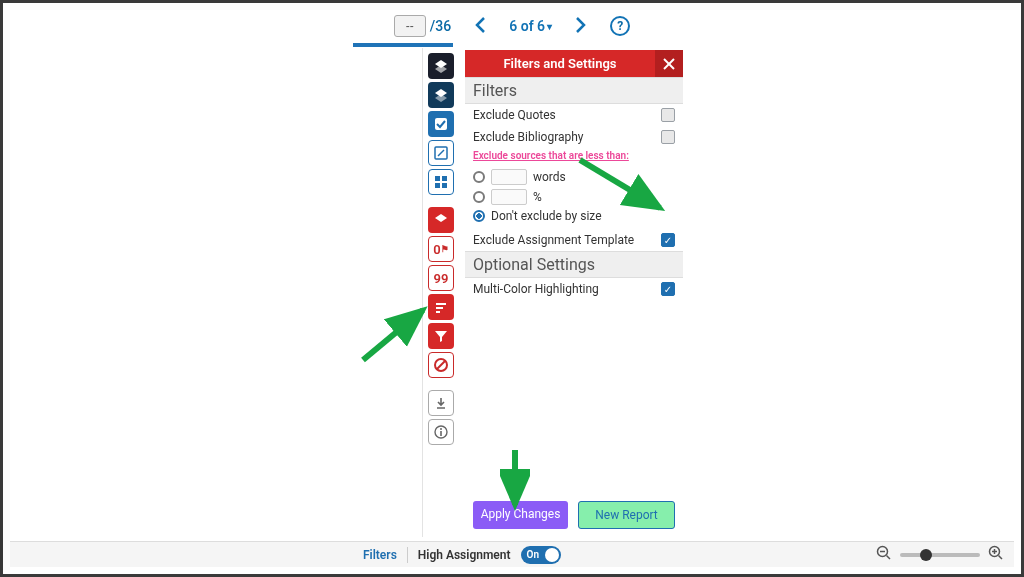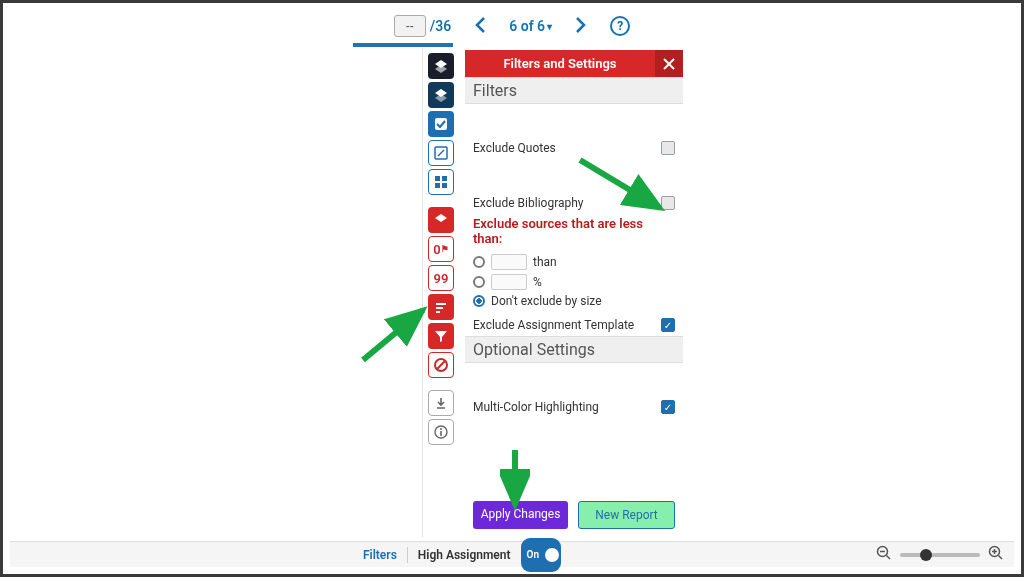--- a/index.html
+++ b/index.html
@@ -34,41 +34,41 @@
   .tb-red-outline { border:1px solid #c92a2a; color:#c92a2a; background:#fff; }
   .tb-gray-outline { border:1px solid #aaa; color:#666; background:#fff; }
   .tb-num { font-size:13px; font-weight:600; }
 
   
   .panel { position:absolute; top:40px; left:455px; width:218px; background:#fff; }
   .panel-header { display:flex; }
   .panel-title { flex:1; background:#d62828; color:#fff; font-size:13px; font-weight:600; text-align:center; padding:6px 0; }
   .panel-close { width:28px; background:#b31f1f; color:#fff; display:flex; align-items:center; justify-content:center; cursor:pointer; font-size:16px; }
   .section-label { background:#efefef; color:#555; font-size:16px; padding:3px 8px; border-top:1px solid #ddd; border-bottom:1px solid #ddd; }
-  .row { display:flex; align-items:center; justify-content:space-between; padding:4px 8px; font-size:12px; color:#333;margin-top:33px; }
+  .row { display:flex; align-items:center; justify-content:space-between; padding:4px 8px; font-size:12px; color:#333; }
   .ck { width:14px; height:14px; border:1px solid #9aa0a6; border-radius:2px; background:#e8e8e8; cursor:pointer; }
   .ck.checked { background:#1f6fb0; border-color:#1f6fb0; color:#fff; display:flex; align-items:center; justify-content:center; font-size:10px; }
-  .subhead { font-size:13px; color:#b91c1c; padding:2px 8px 6px; font-weight:600; }
+  .subhead { font-size:10px; color:#ec4899; padding:2px 8px 6px; font-weight:600;text-decoration:underline; }
   .radio-row { display:flex; align-items:center; gap:6px; padding:2px 8px; font-size:12px; color:#333; }
   .radio { width:12px; height:12px; border:2px solid #7a7a7a; border-radius:50%; cursor:pointer; }
   .radio.sel { border-color:#1f6fb0; background: radial-gradient(circle, #1f6fb0 0 45%, #fff 46% 100%); }
   .mini-input { width:36px; height:16px; border:1px solid #ccc; border-radius:2px; background:#fafafa; font-size:11px; padding:0 3px; }
 
   
   .panel-actions { position:absolute; bottom:30px; left:455px; width:218px; display:flex; gap:10px; padding:8px; }
   .btn { flex:1; font-size:12px; padding:6px 0; text-align:center; border-radius:3px; cursor:pointer; }
-  .btn-apply { background:#6d28d9; color:#fff; }
+  .btn-apply { background:#8b5cf6; color:#fff; }
   .btn-new { border:1px solid #1f6fb0; color:#1f6fb0; background:#86efac; }
 
   
   .footer { position:absolute; left:0; right:0; bottom:0; height:26px; background:#f5f5f5; border-top:1px solid #ddd; display:flex; align-items:center; font-size:12px; color:#333; }
   .footer-left { margin-left:343px; color:#1f6fb0; font-weight:600; padding:0 10px; }
   .footer-sep { width:1px; height:16px; background:#ccc; }
   .footer-label { padding:0 10px; font-weight:600; color:#333; }
-  .toggle { width:40px; height:34px; border-radius:9px; background:#1f6fb0; position:relative; cursor:pointer; display:flex; align-items:center; }
+  .toggle { width:40px; height:18px; border-radius:9px; background:#1f6fb0; position:relative; cursor:pointer; display:flex; align-items:center; }
   .toggle .knob { width:14px; height:14px; border-radius:50%; background:#fff; position:absolute; right:2px; }
   .toggle .onlabel { color:#fff; font-size:10px; margin-left:6px; font-weight:600; }
   .zoom { margin-left:auto; display:flex; align-items:center; gap:8px; margin-right:10px; }
   .zoom-icon { font-size:14px; color:#555; cursor:pointer; }
   .slider { width:80px; height:4px; background:#bbb; border-radius:2px; position:relative; }
   .slider .thumb { width:12px; height:12px; border-radius:50%; background:#333; position:absolute; top:-4px; left:20px; cursor:pointer; }
 
   
   .arrow { position:absolute; pointer-events:none; }
   .arrow svg { display:block; }
@@ -199,21 +199,21 @@
       </div>
       <div class="row">
         <span>Exclude Bibliography</span>
         <span class="ck"></span>
       </div>
       <div class="subhead">Exclude sources that are less than:</div>
 
       <div class="radio-row">
         <span class="radio"></span>
         <input class="mini-input" style="">
-        <span>than</span>
+        <span>words</span>
       </div>
       <div class="radio-row">
         <span class="radio"></span>
         <input class="mini-input" style="">
         <span>%</span>
       </div>
       <div class="radio-row">
         <span class="radio sel"></span>
         <span>Don't exclude by size</span>
       </div>

